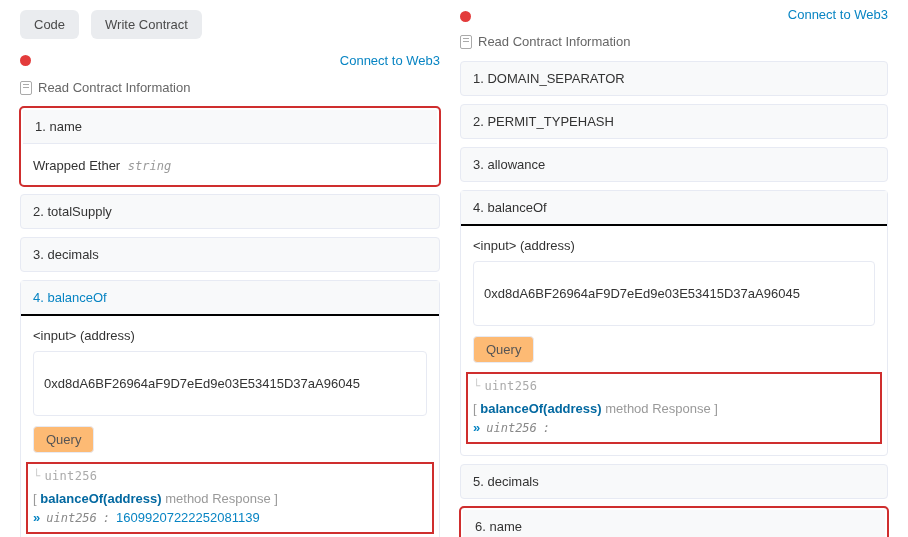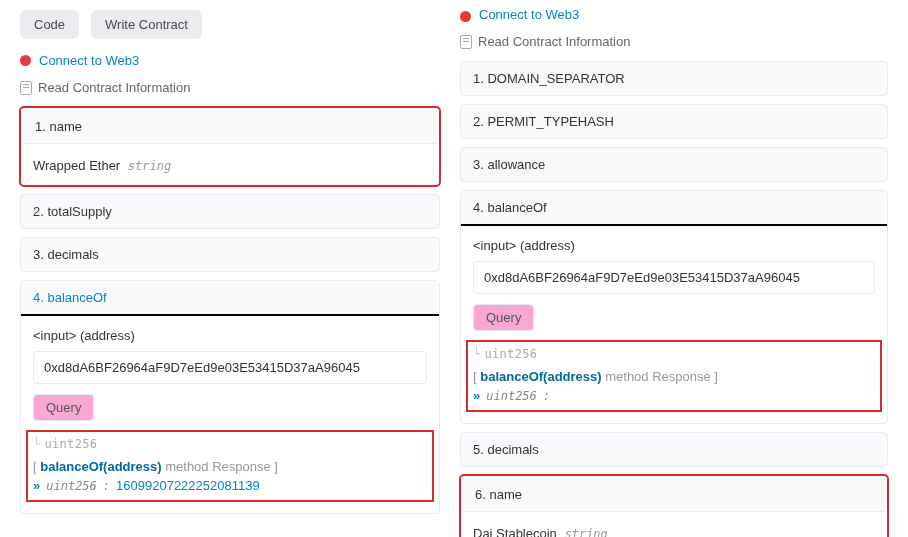--- a/index.html
+++ b/index.html
@@ -24,23 +24,23 @@
       color: #4a4a4a;
       font-size: 13px;
       cursor: pointer;
       border: none;
     }
     .tab.active { background: #0784c3; color: #fff; font-weight: 500; }
 
     .connect-row {
       display: flex;
       align-items: center;
-      gap: 8px;
       margin-bottom: 12px;
       margin-top: 2px;
+      justify-content: space-between;
     }
     .connect-row.cutoff { margin-top: 0; }
     .dot { width: 11px; height: 11px; border-radius: 50%; background: #e33b3b; flex-shrink: 0; }
     .connect-link { color: #0784c3; font-size: 13px; }
 
     .read-info-row { display:flex; align-items:center; gap:6px; color:#666; margin-bottom: 12px; font-size: 13px; }
     .file-icon { width: 12px; height: 14px; border: 1px solid #aaa; border-radius: 2px; position: relative; flex-shrink:0; }
     .file-icon::after { content:""; position:absolute; left:2px; right:2px; top:2px; height:2px; border-top:1px solid #aaa; border-bottom:1px solid #aaa; }
 
     .section-header {
@@ -63,28 +63,28 @@
     .box-red { outline: 2px solid #cf2e2e; outline-offset: -1px; }
 
     .type-label { color: #999; font-style: italic; margin-left: 4px; font-family: Menlo, Consolas, monospace; font-size: 12px; }
     .plain-value { color: #333; }
 
     .input-label { color: #333; margin-bottom: 8px; font-size:13px; }
     .text-input {
       width: 100%;
       border: 1px solid #e7eaf3;
       border-radius: 4px;
-      padding: 8px 10px;
+      padding: 24px 10px;
       font-size: 13px;
       color: #333;
       margin-bottom: 10px;
       font-family: inherit;
     }
     .query-btn {
-      background: #f9a8d4;
+      background: #fdba74;
       border: 1px solid #e7eaf3;
       border-radius: 4px;
       padding: 5px 12px;
       font-size: 13px;
       color: #555;
       cursor: pointer;
       margin-bottom: 10px;
     }
 
     .result-box { padding: 6px 0 2px 0; }

